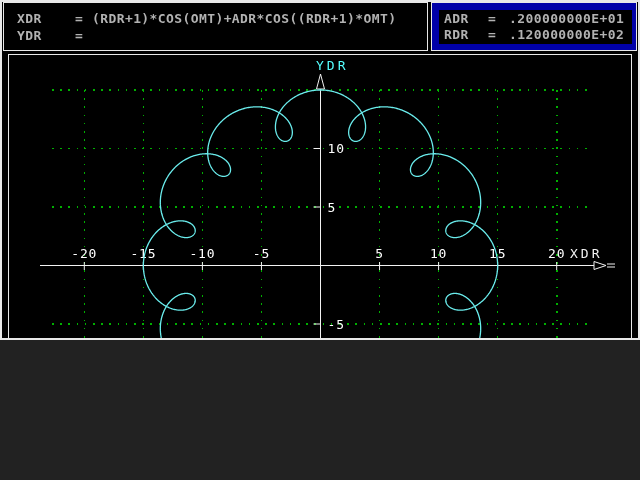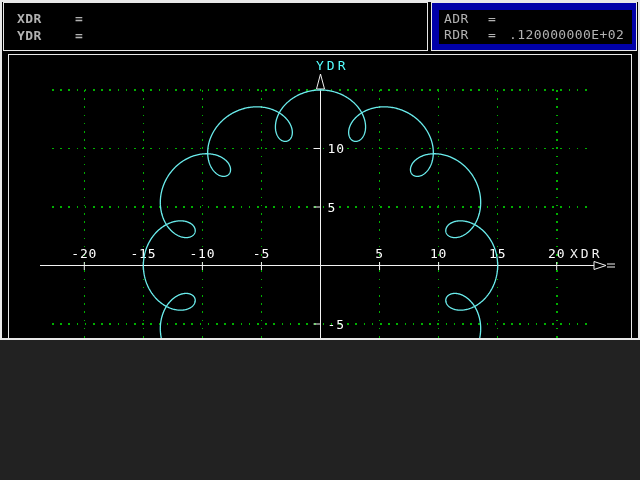--- a/index.html
+++ b/index.html
@@ -10,50 +10,52 @@
   .outer-frame{position:absolute;inset:0;border:2px solid #e8e8e8;pointer-events:none;z-index:9;}
   
   .panel{position:absolute;box-sizing:border-box;border:1px solid #e8e8e8;}
   .formula-panel{left:3px;top:2px;width:425px;height:49px;background:#000;padding:7px 0 0 13px;}
   .formula-row{display:flex;line-height:17px;font-size:13px;font-weight:bold;
                letter-spacing:.4px;color:#b2b2b2;white-space:pre;}
   .f-label{width:58px;}
   .f-eq{width:17px;}
   .param-panel{left:431px;top:2px;width:206px;height:49px;background:#0000a8;}
   .param-inner{position:absolute;left:7px;top:7px;right:4px;bottom:6px;background:#000;padding:1px 0 0 5px;}
-  .param-row{display:flex;line-height:16px;font-size:13px;font-weight:normal;
+  .param-row{display:flex;line-height:16px;font-size:13px;font-weight:bold;
              letter-spacing:.4px;color:#b2b2b2;white-space:pre;}
   .p-label{width:44px;}
   .p-eq{width:21px;}
   
   .plot-area{position:absolute;left:8px;top:54px;width:624px;height:421px;
              box-sizing:border-box;border:1px solid #e8e8e8;background:#000;}
   svg text{font-family:"DejaVu Sans Mono",monospace;}
 </style>
 </head>
 <body>
 
 <div class="screen">
 
   <div class="panel formula-panel">
     <div class="formula-row">
       <span class="f-label">XDR</span>
       <span class="f-eq">=</span>
+      <span>(RDR+1)*COS(OMT)+ADR*COS((RDR+1)*OMT)</span>
     </div>
     <div class="formula-row">
       <span class="f-label">YDR</span>
       <span class="f-eq">=</span>
     </div>
   </div>
 
   <div class="panel param-panel">
     <div class="param-inner">
       <div class="param-row">
         <span class="p-label">ADR</span>
         <span class="p-eq">=</span>
+        <span>.200000000E+01</span>
       </div>
       <div class="param-row">
         <span class="p-label">RDR</span>
         <span class="p-eq">=</span>
         <span>.120000000E+02</span>
       </div>
     </div>
   </div>
 
   <div class="plot-area">

